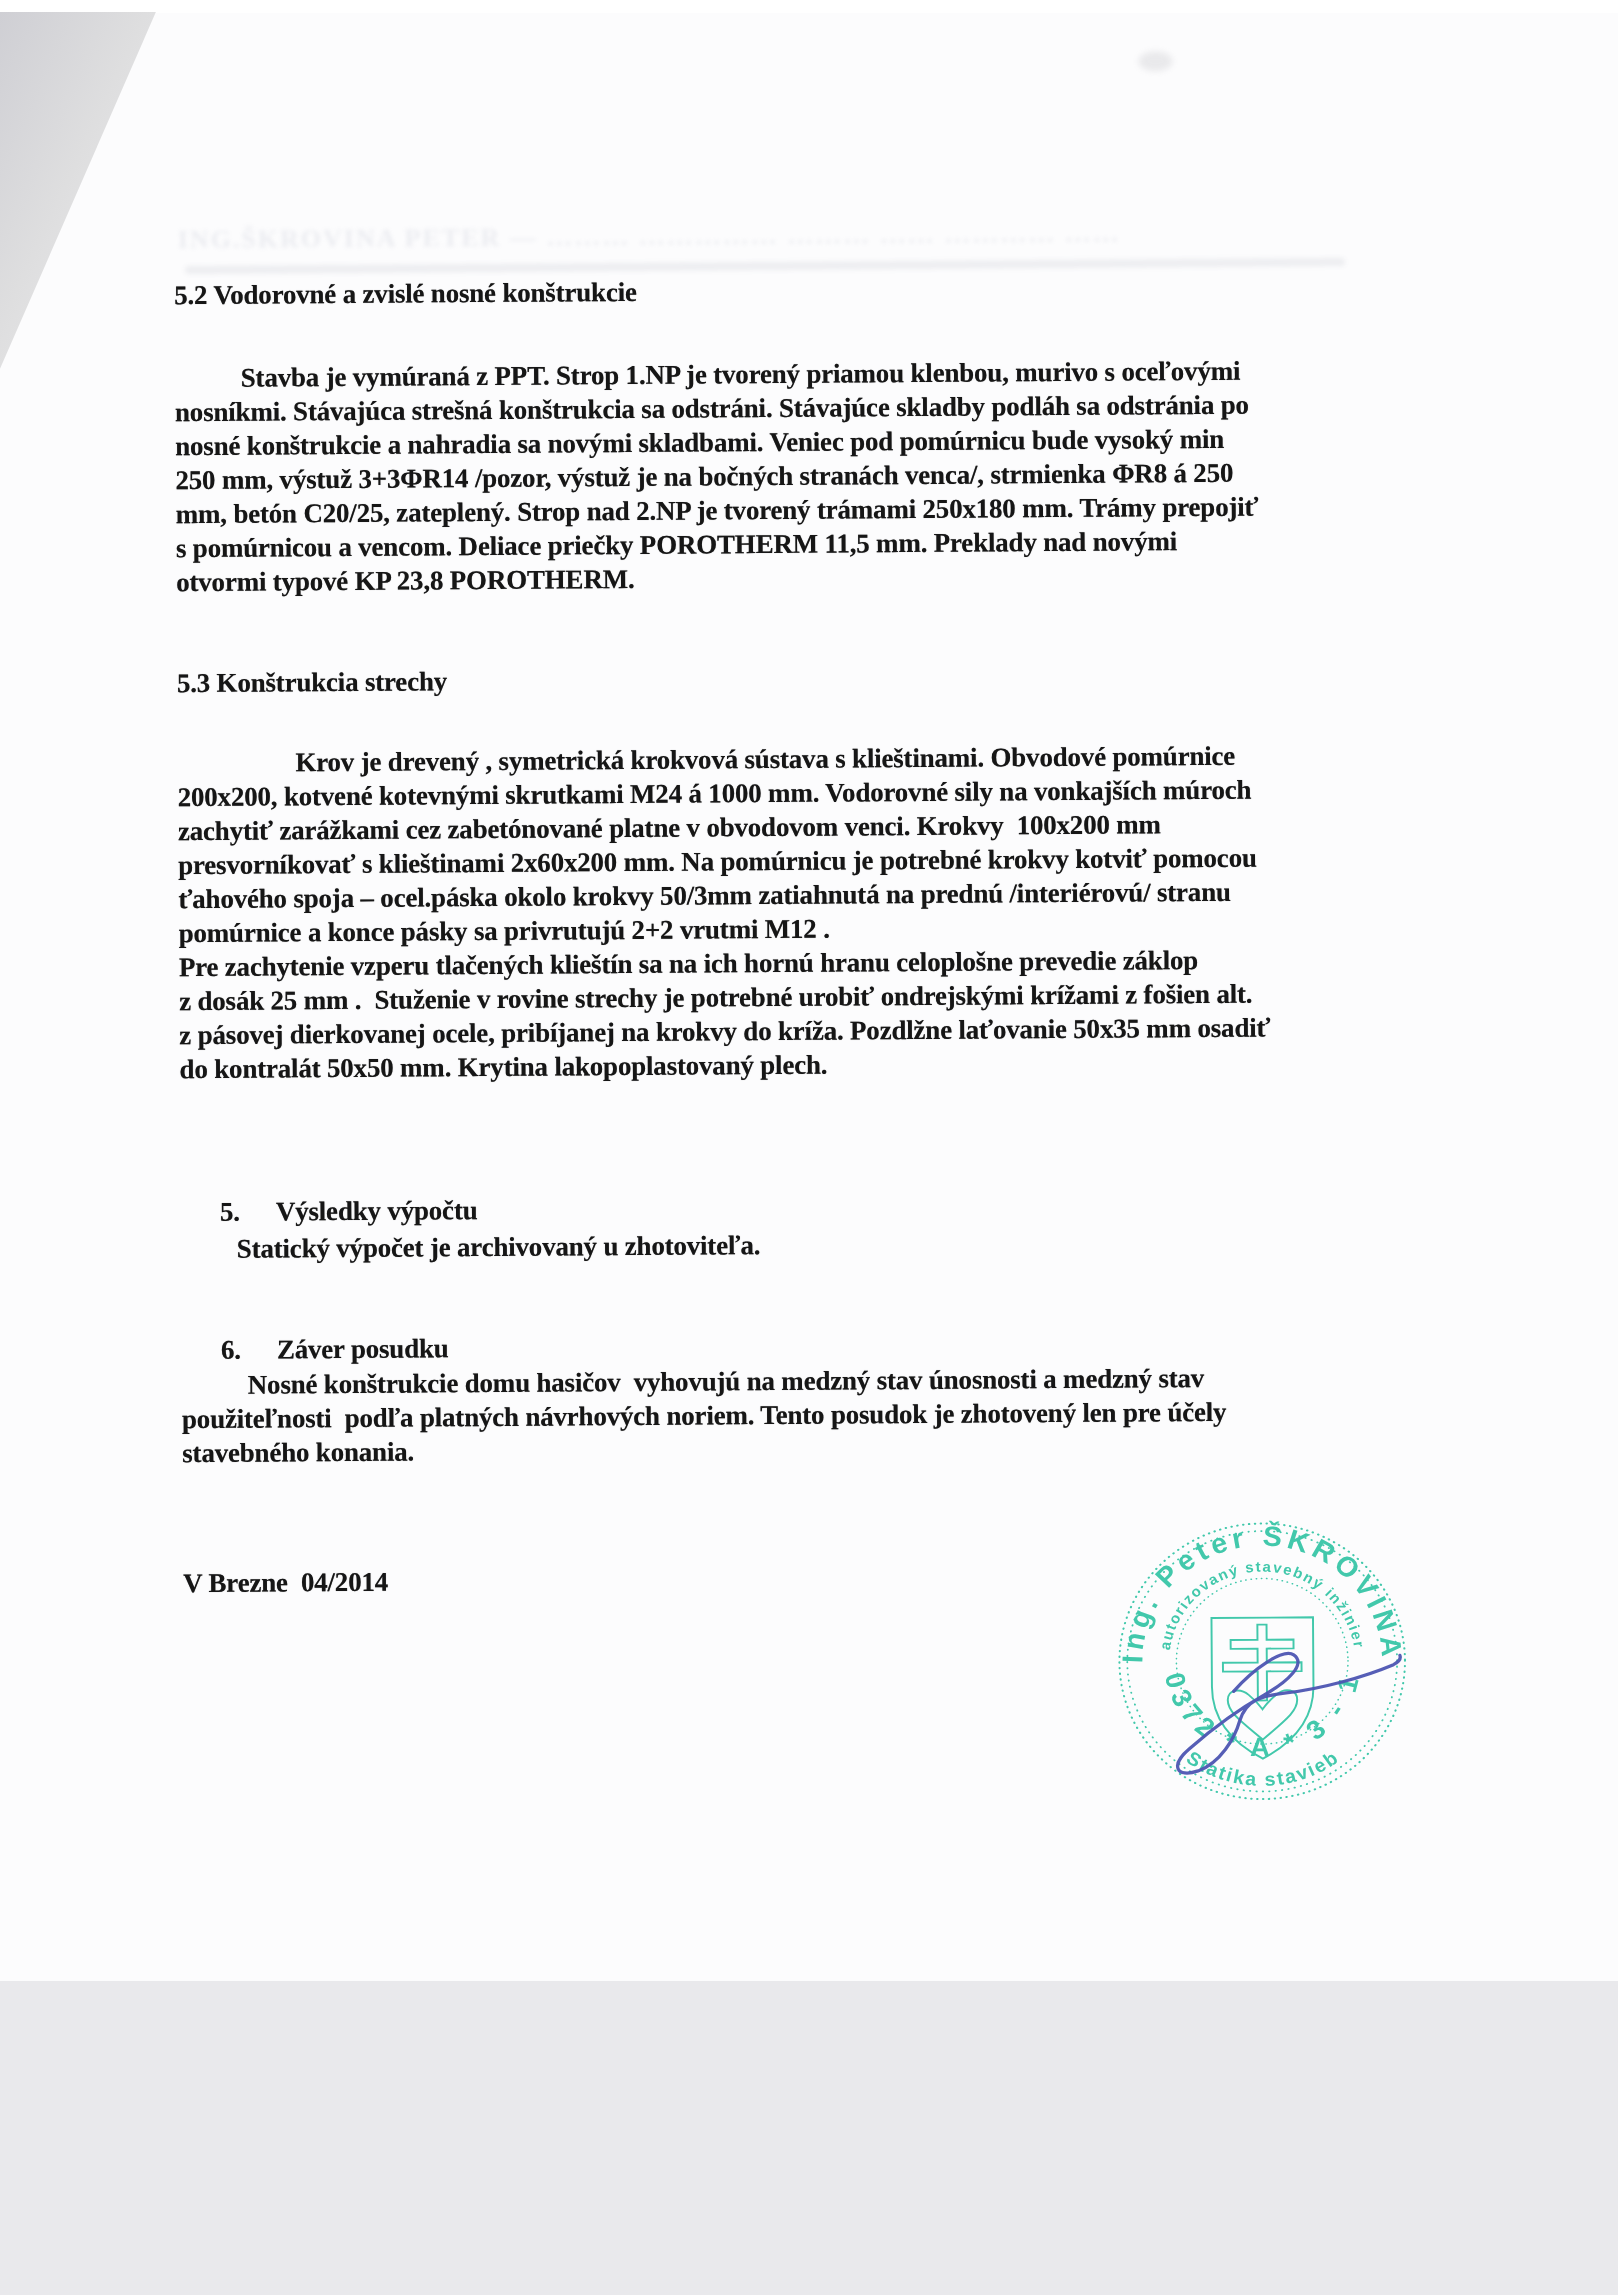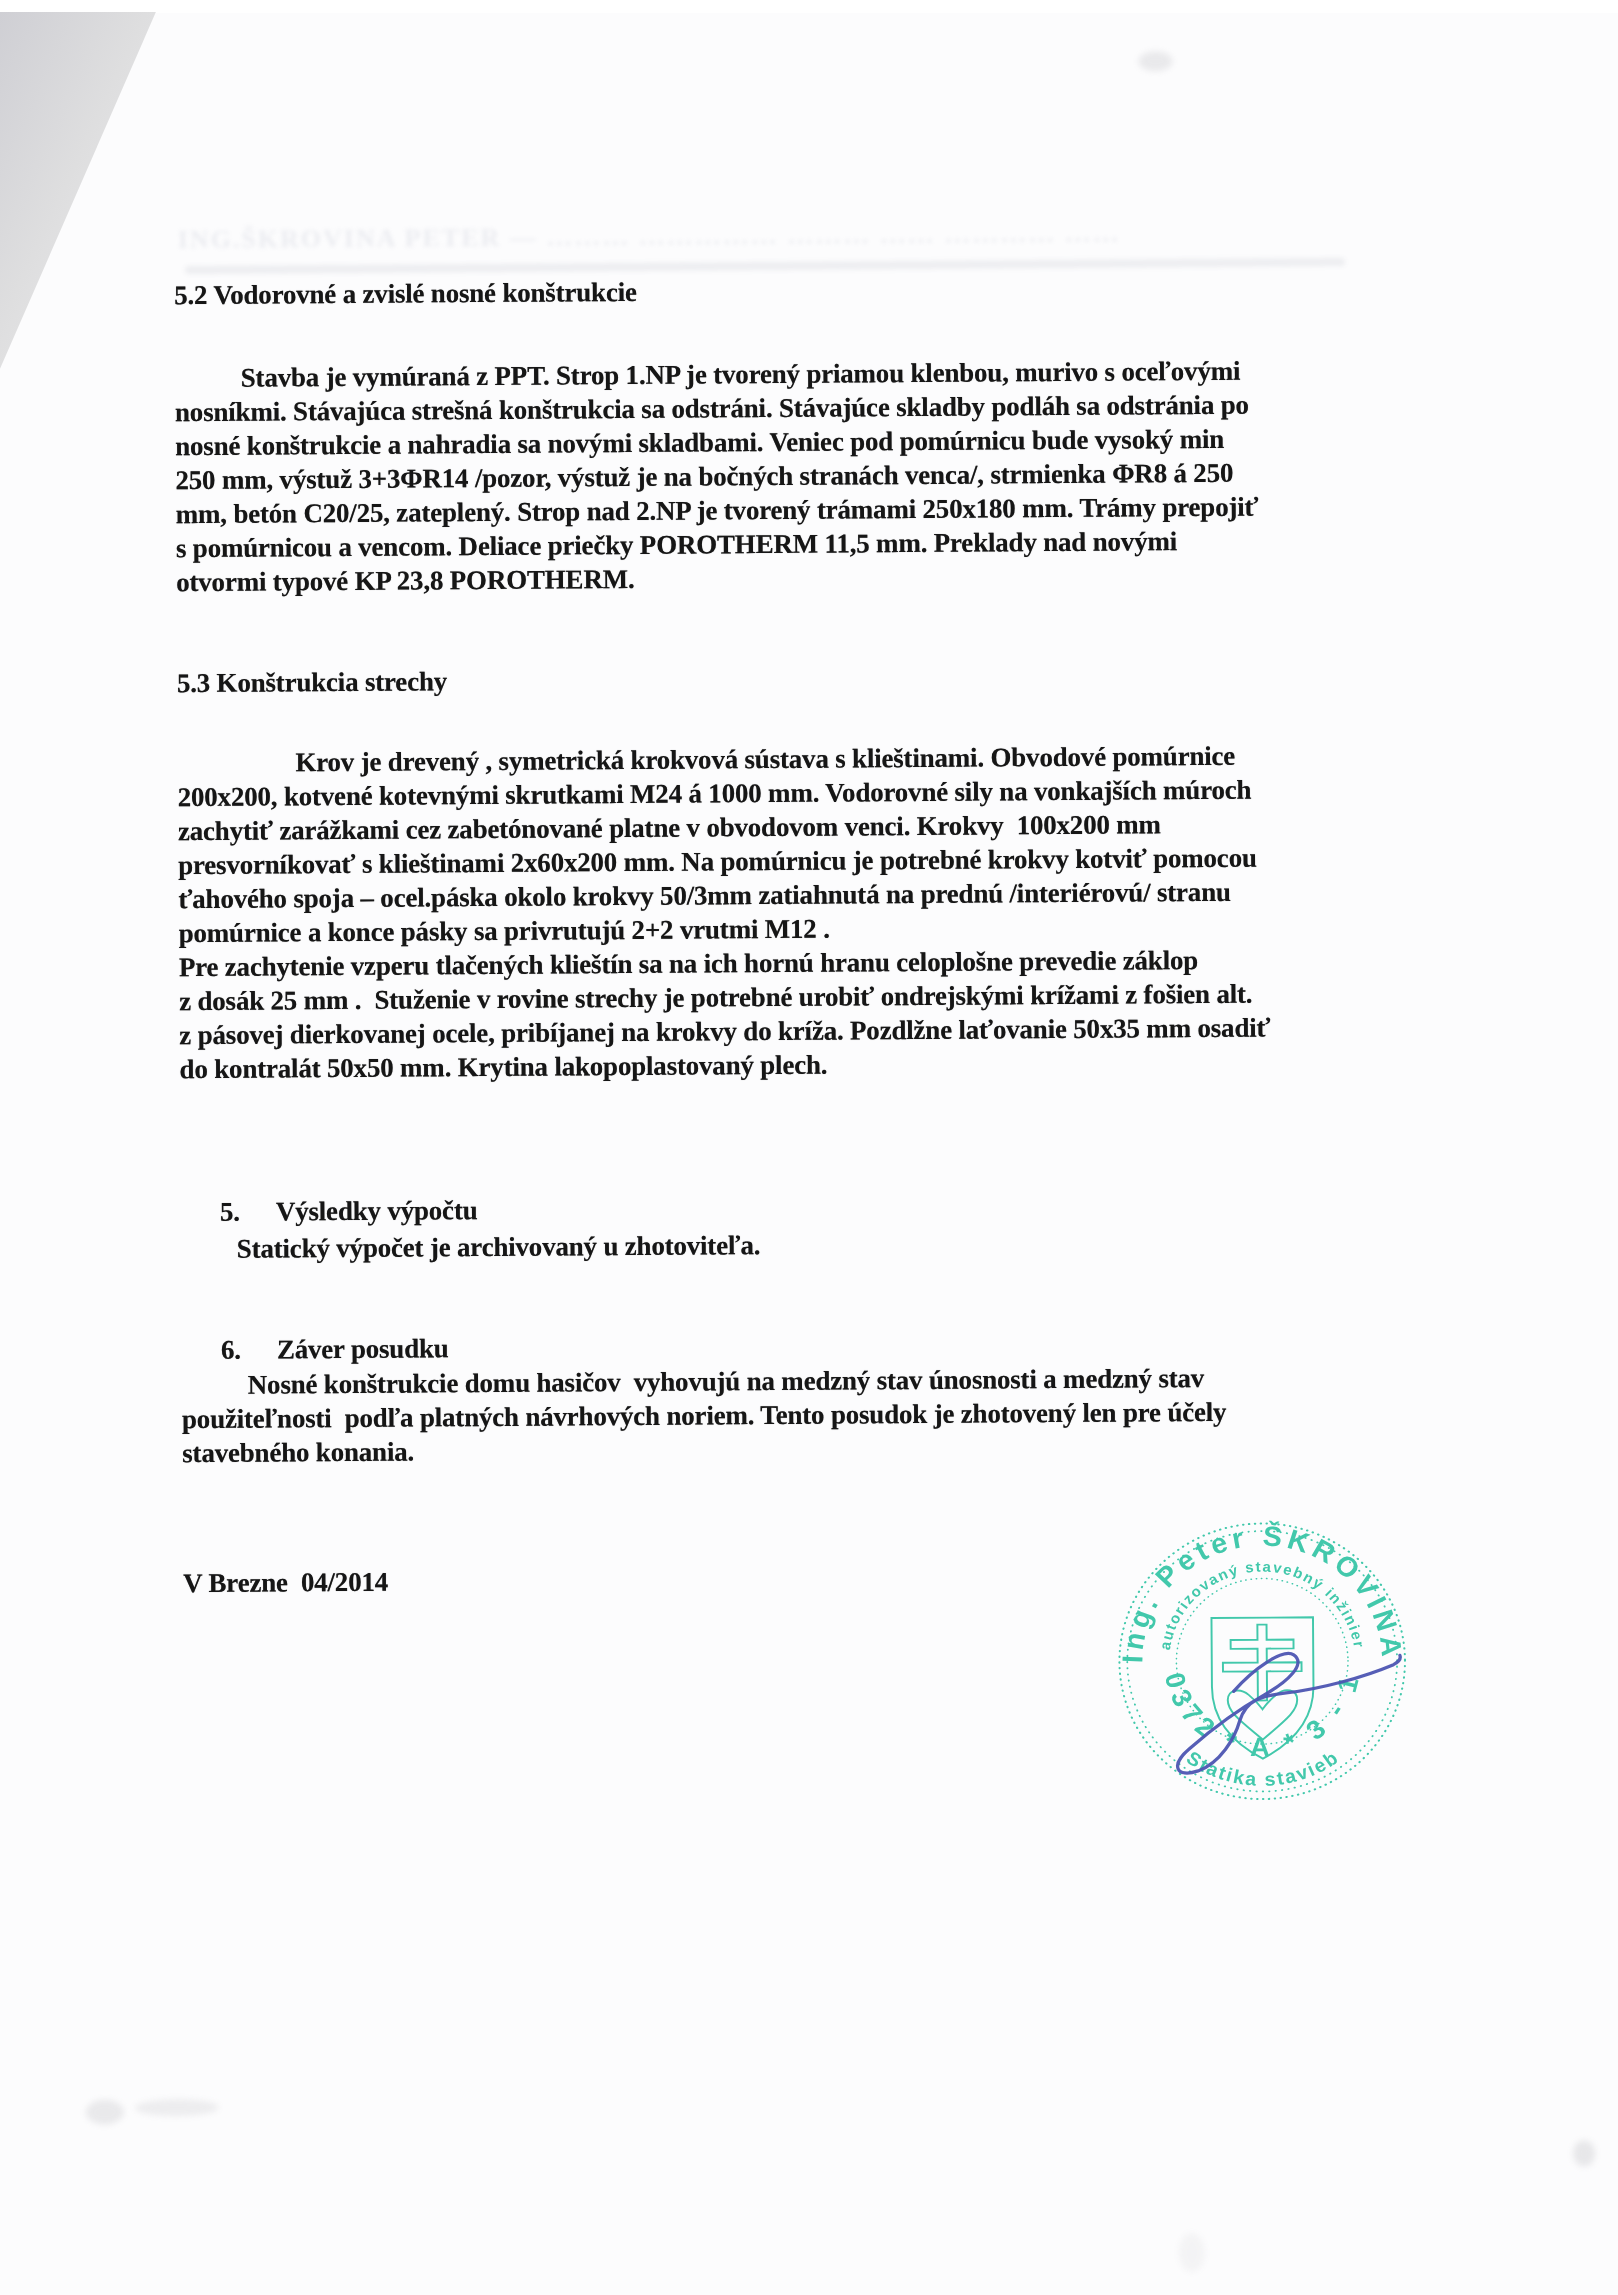--- a/index.html
+++ b/index.html
@@ -1,18 +1,18 @@
 <!DOCTYPE html>
 <html style="font-size:10.5px"><head>
 <meta charset="utf-8">
 <style>
   html,body{margin:0;padding:0;background:#e9e9ec;}
   .page{
     position:relative;
-    width:1619px;height:2295px;
+    width:1619px;height:1981px;
     background:#fcfcfd;
     overflow:hidden;
     font-family:"Liberation Serif","DejaVu Serif",serif;
     color:#161616;
   }
   .top-strip{position:absolute;left:0;top:0;width:1619px;height:13px;background:#ffffff;}
   .corner-fold{
     position:absolute;left:0;top:11.8px;width:159px;height:357px;
     background:linear-gradient(115deg,#cfcfd4 0%,#dededf 45%,#efeff1 100%);
     clip-path:polygon(0 0,156px 0,0 100%);

